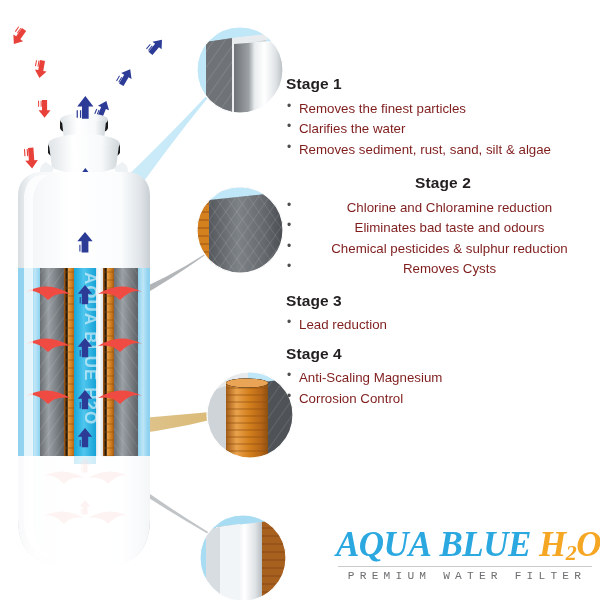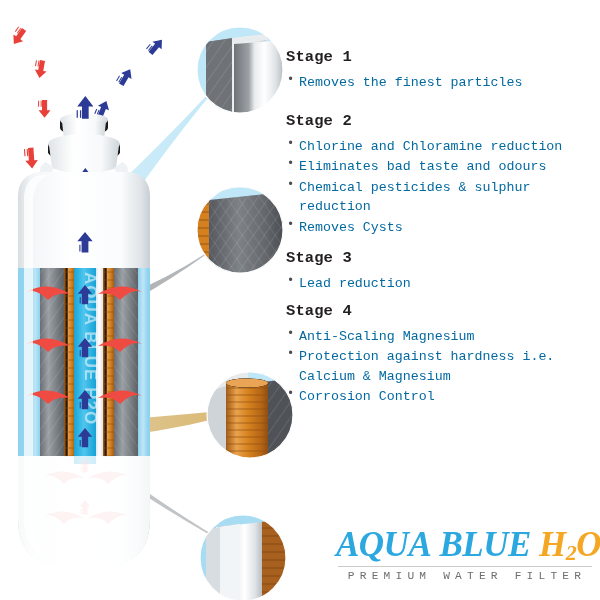--- a/index.html
+++ b/index.html
@@ -3,30 +3,30 @@
 <meta charset="utf-8">
 <style>
   html,body{margin:0;padding:0;}
   body{
     width:600px;height:600px;background:#ffffff;overflow:hidden;
     font-family:"Liberation Sans", sans-serif;position:relative;
   }
   #stage{position:absolute;left:0;top:0;width:600px;height:600px;}
 
   
-  .panel{position:absolute;left:286px;top:50px;width:314px;font-family:Liberation Mono, monospace;}
+  .panel{position:absolute;left:286px;top:76px;width:314px;}
   .stage-block{margin-bottom:11px;}
   .stage-title{
     font-size:15.5px;font-weight:bold;color:#231f20;
     letter-spacing:.1px;margin:0 0 7px 0;line-height:1;
   }
   .bullets{list-style:none;margin:0;padding:0;}
   .bullets li{
     position:relative;padding-left:13px;
-    font-size:13.3px;color:#0369a1;line-height:1.47;
+    font-size:13.3px;color:#7f1d1d;line-height:1.47;
     margin-bottom:1px;
   }
   .bullets li:before{
     content:"\2022";position:absolute;left:1px;top:-1px;
     color:#4d4d4f;font-size:12px;
   }
   #s3blk{margin-top:14px;}
   #s4blk{margin-top:2px;}
 
   
@@ -437,45 +437,46 @@
     <circle cx="243" cy="558" r="43" fill="none" stroke="#ffffff" stroke-width="1.2"></circle>
   </g>
 </svg>
 
 <div class="panel">
 
   <div class="stage-block">
     <h3 class="stage-title">Stage 1</h3>
     <ul class="bullets">
       <li>Removes the finest particles</li>
+      <li>Clarifies the water</li>
+      <li>Removes sediment, rust, sand, silt &amp; algae</li>
     </ul>
   </div>
 
-  <div class="stage-block" style="margin-top:22px;">
+  <div class="stage-block" style="margin-top:16px;text-align:center;">
     <h3 class="stage-title">Stage 2</h3>
     <ul class="bullets">
       <li>Chlorine and Chloramine reduction</li>
       <li>Eliminates bad taste and odours</li>
       <li>Chemical pesticides &amp; sulphur reduction</li>
       <li>Removes Cysts</li>
     </ul>
   </div>
 
   <div class="stage-block" id="s3blk">
     <h3 class="stage-title">Stage 3</h3>
     <ul class="bullets">
       <li>Lead reduction</li>
     </ul>
   </div>
 
   <div class="stage-block" id="s4blk">
     <h3 class="stage-title">Stage 4</h3>
     <ul class="bullets">
       <li>Anti-Scaling Magnesium</li>
-      <li>Protection against hardness i.e. Calcium &amp; Magnesium</li>
       <li>Corrosion Control</li>
     </ul>
   </div>
 
 </div>
 
 <div class="logo">
   <div class="logo-main"><span>AQUA</span>&nbsp;<span>BLUE</span>&nbsp;<span class="logo-h2o">H</span><span class="logo-h2o logo-sub2">2</span><span class="logo-h2o">O</span></div>
   <div class="logo-rule"></div>
   <div class="logo-tag">PREMIUM WATER FILTER</div>

